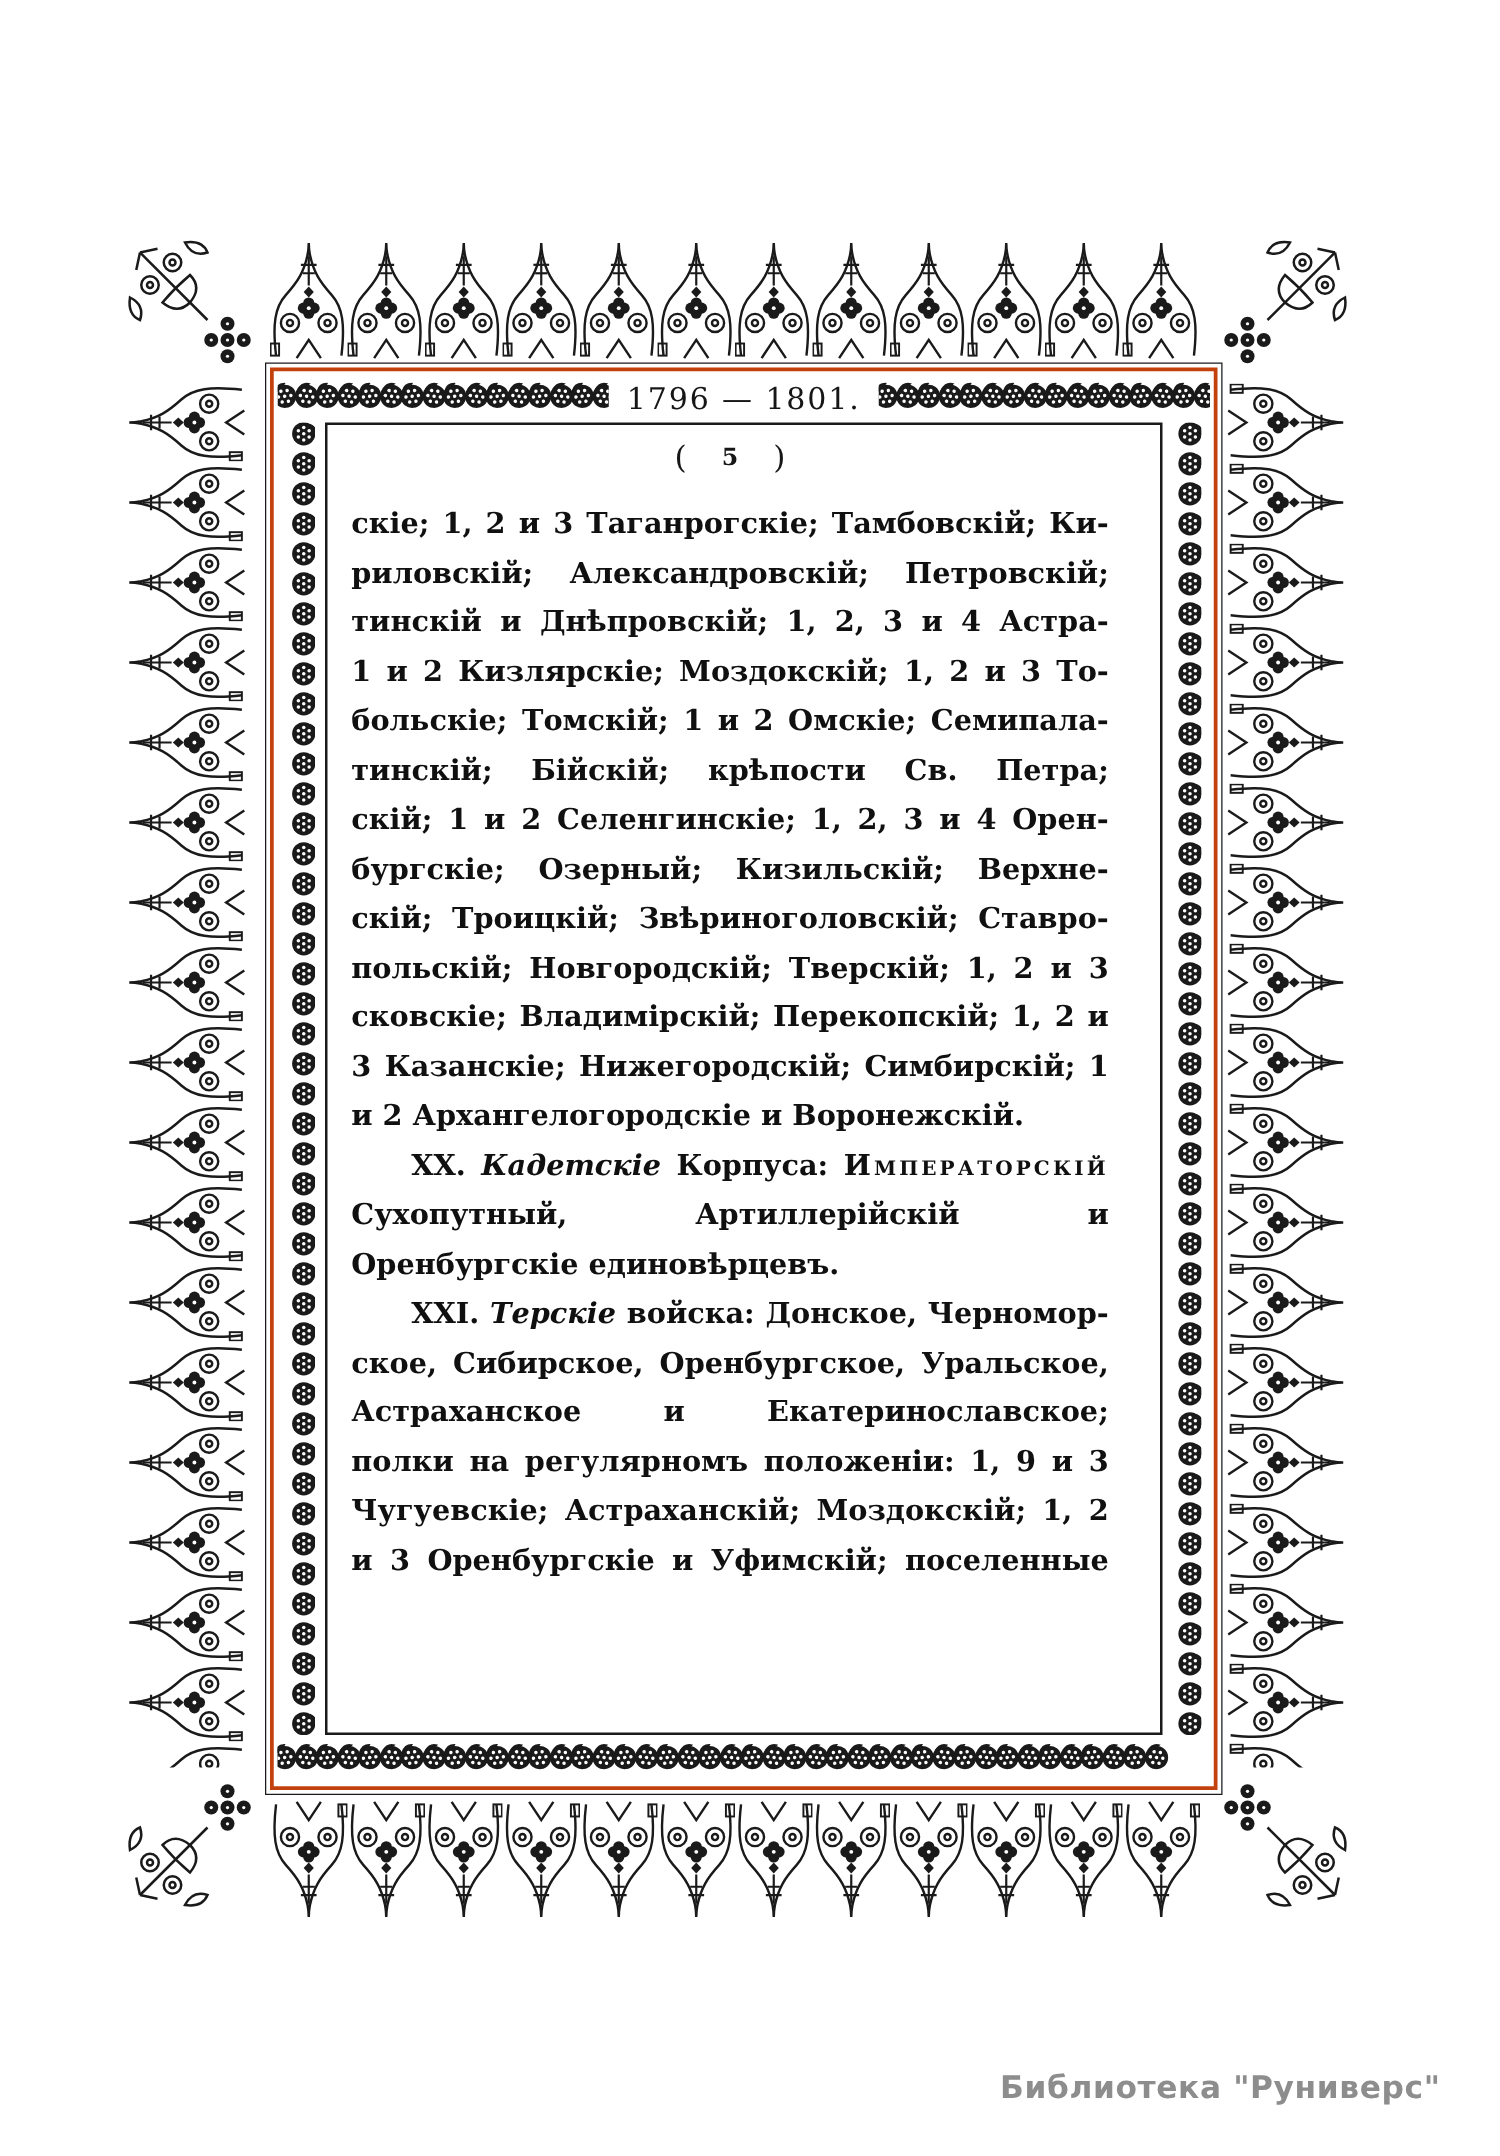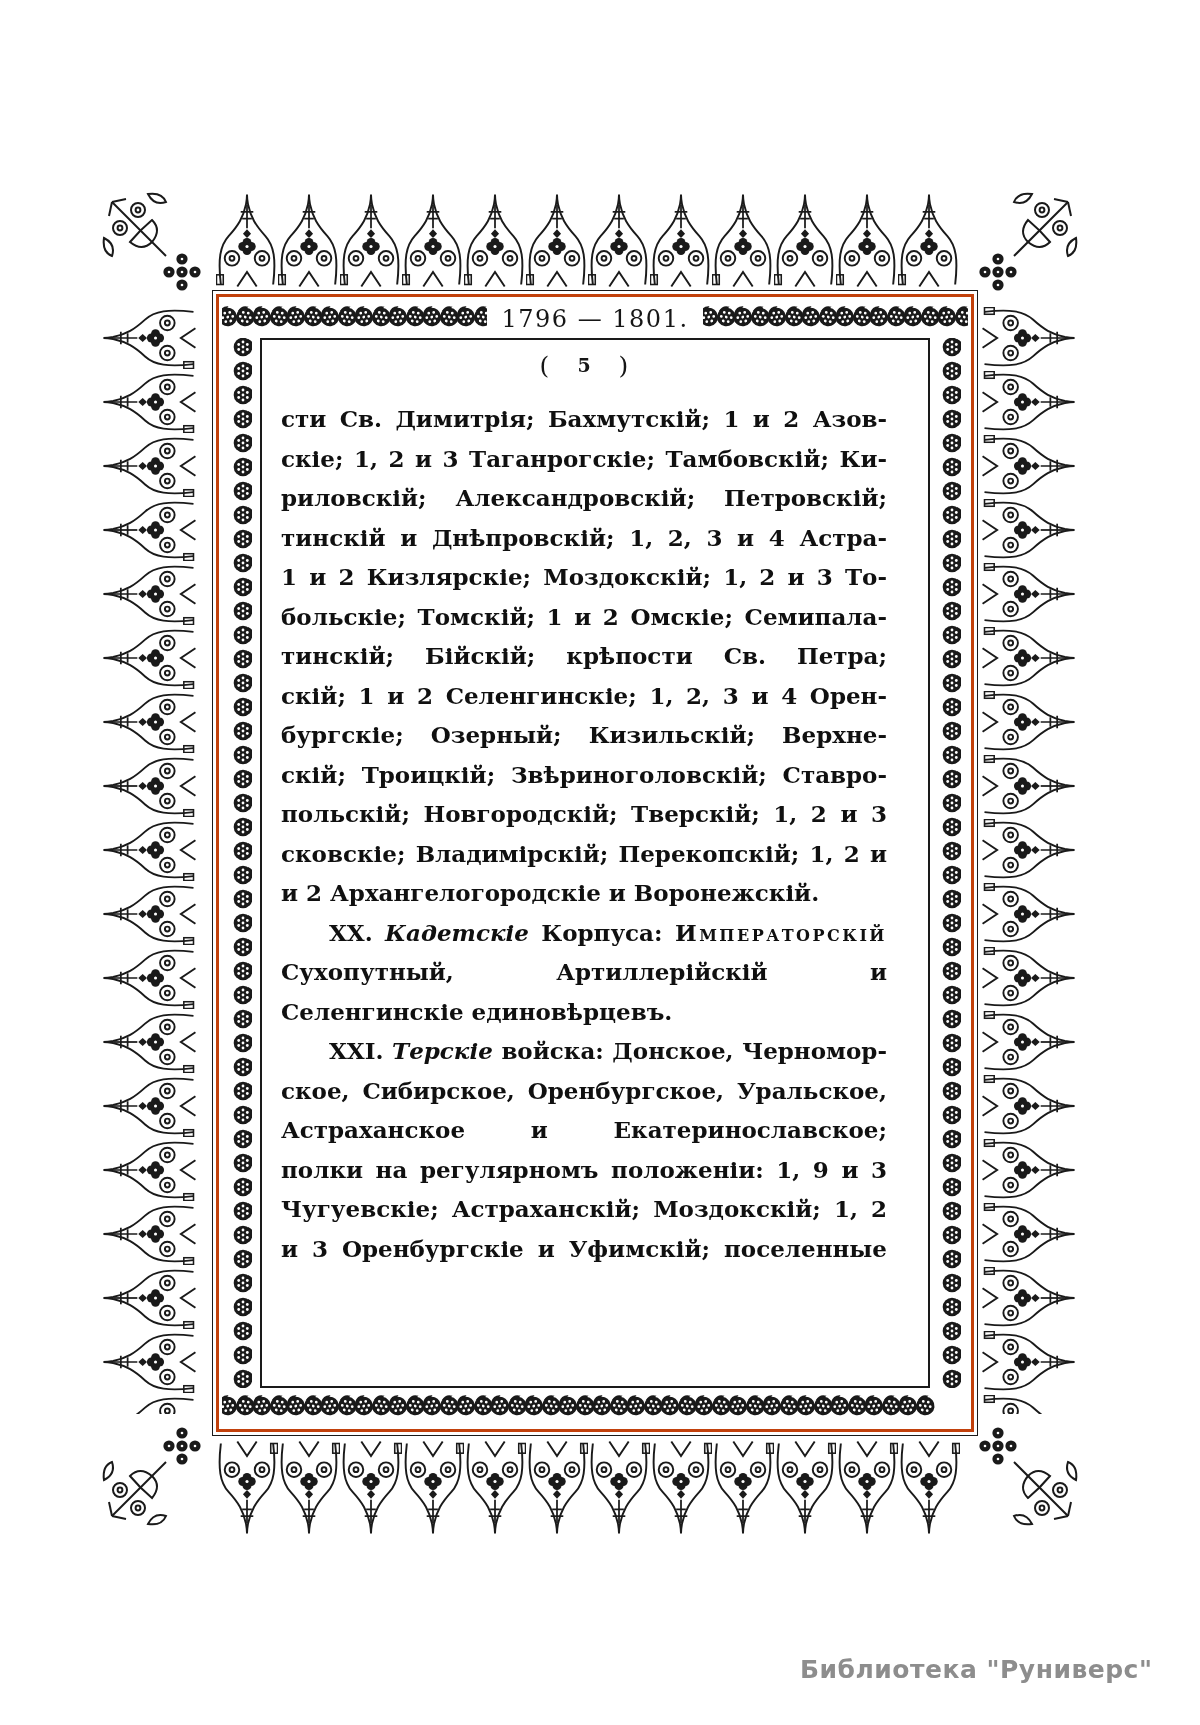--- a/index.html
+++ b/index.html
@@ -3388,36 +3388,36 @@
           </div>
       </div>
 
       <div class="inner-rule"></div>
 
       <div class="text-zone">
         <div class="pagenum">
           <span>(</span><span class="pn">5</span><span>)</span>
         </div>
         <div class="lines" id="lines">
-            <div class="line"><span>сти Св. Димитрія; Бахмутскій; 1 и 2 Азов-</span></div>
             <div class="line"><span>скіе; 1, 2 и 3 Таганрогскіе; Тамбовскій; Ки-</span></div>
             <div class="line"><span>риловскій; Александровскій; Петровскій; Ники-</span></div>
             <div class="line"><span>тинскій и Днѣпровскій; 1, 2, 3 и 4 Астра-</span></div>
             <div class="line"><span>1 и 2 Кизлярскіе; Моздокскій; 1, 2 и 3 То-</span></div>
             <div class="line"><span>больскіе; Томскій; 1 и 2 Омскіе; Семипала-</span></div>
             <div class="line"><span>тинскій; Бійскій; крѣпости Св. Петра; Иркут-</span></div>
             <div class="line"><span>скій; 1 и 2 Селенгинскіе; 1, 2, 3 и 4 Орен-</span></div>
             <div class="line"><span>бургскіе; Озерный; Кизильскій; Верхне-Ураль-</span></div>
             <div class="line"><span>скій; Троицкій; Звѣриноголовскій; Ставро-</span></div>
             <div class="line"><span>польскій; Новгородскій; Тверскій; 1, 2 и 3 Мо-</span></div>
             <div class="line"><span>сковскіе; Владимірскій; Перекопскій; 1, 2 и</span></div>
+            <div class="line"><span>3 Казанскіе; Нижегородскій; Симбирскій; 1</span></div>
             <div class="line par-end"><span>и 2 Архангелогородскіе и Воронежскій.</span></div>
             <div class="line indent"><span>XX. </span><span class="seg-italic">Кадетскіе</span><span> Корпуса: </span><span class="seg-smallcaps">Императорскій</span></div>
             <div class="line"><span>Сухопутный, Артиллерійскій и Инженерный и</span></div>
-            <div class="line par-end"><span>Селенгинскіе единовѣрцевъ.</span></div>
+            <div class="line par-end"><span>Оренбургскіе единовѣрцевъ.</span></div>
             <div class="line indent"><span>XXI. </span><span class="seg-italic">Терскіе</span><span> войска: Донское, Черномор-</span></div>
             <div class="line"><span>ское, Сибирское, Оренбургское, Уральское,</span></div>
             <div class="line"><span>Астраханское и Екатеринославское; Казачьи</span></div>
             <div class="line"><span>полки на регулярномъ положеніи: 1, 9 и 3</span></div>
             <div class="line"><span>Чугуевскіе; Астраханскій; Моздокскій; 1, 2</span></div>
             <div class="line"><span>и 3 Оренбургскіе и Уфимскій; поселенные</span></div>
           </div>
       </div>
 
     </div>

